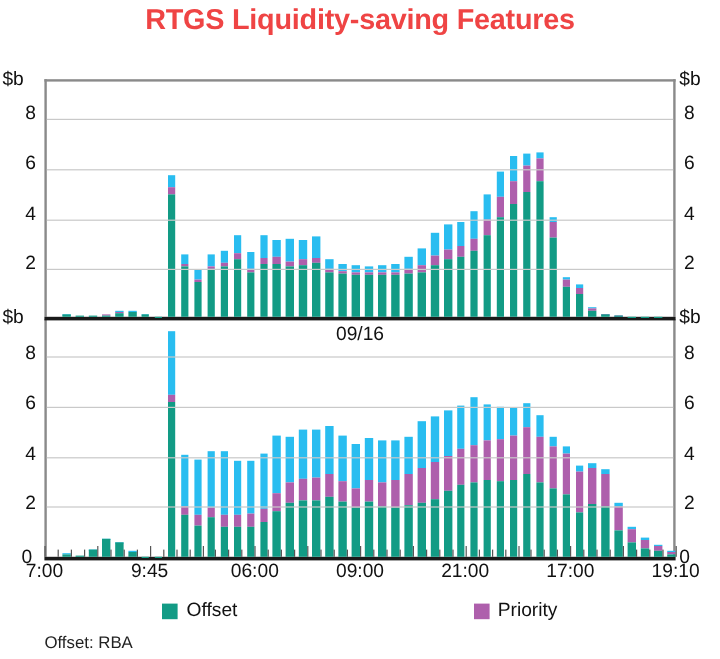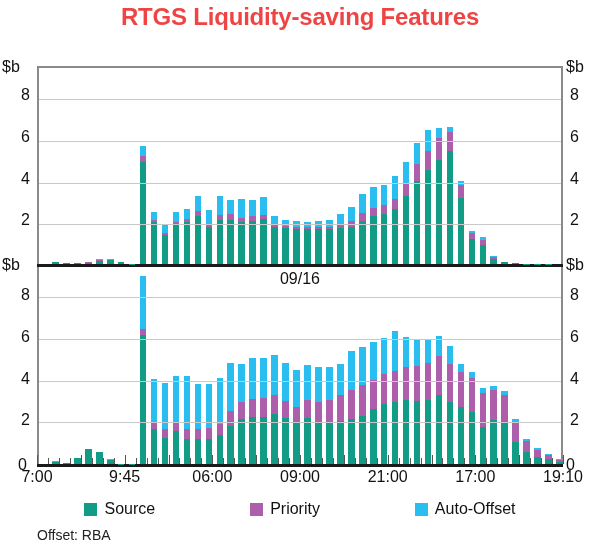--- a/index.html
+++ b/index.html
@@ -726,26 +726,22 @@
       <div class="xlabel" style="left: 212.333px;">06:00</div>
       <div class="xlabel" style="left: 300px;">09:00</div>
       <div class="xlabel" style="left: 387.667px;">21:00</div>
       <div class="xlabel" style="left: 475.333px;">17:00</div>
       <div class="xlabel" style="left: 563px;">19:10</div>
     </div>
 
   <div id="legend">
       <div class="legend-item">
         <span class="legend-swatch" style="background: rgb(18, 155, 133);"></span>
-        <span class="legend-text">Source</span>
+        <span class="legend-text">Offset</span>
       </div>
       <div class="legend-item">
         <span class="legend-swatch" style="background: rgb(174, 95, 172);"></span>
         <span class="legend-text">Priority</span>
       </div>
-      <div class="legend-item">
-        <span class="legend-swatch" style="background: rgb(41, 189, 240);"></span>
-        <span class="legend-text">Auto-Offset</span>
-      </div>
     </div>
 
   <div id="source-note">Offset: RBA</div>
 </div>
 
 </body></html>

